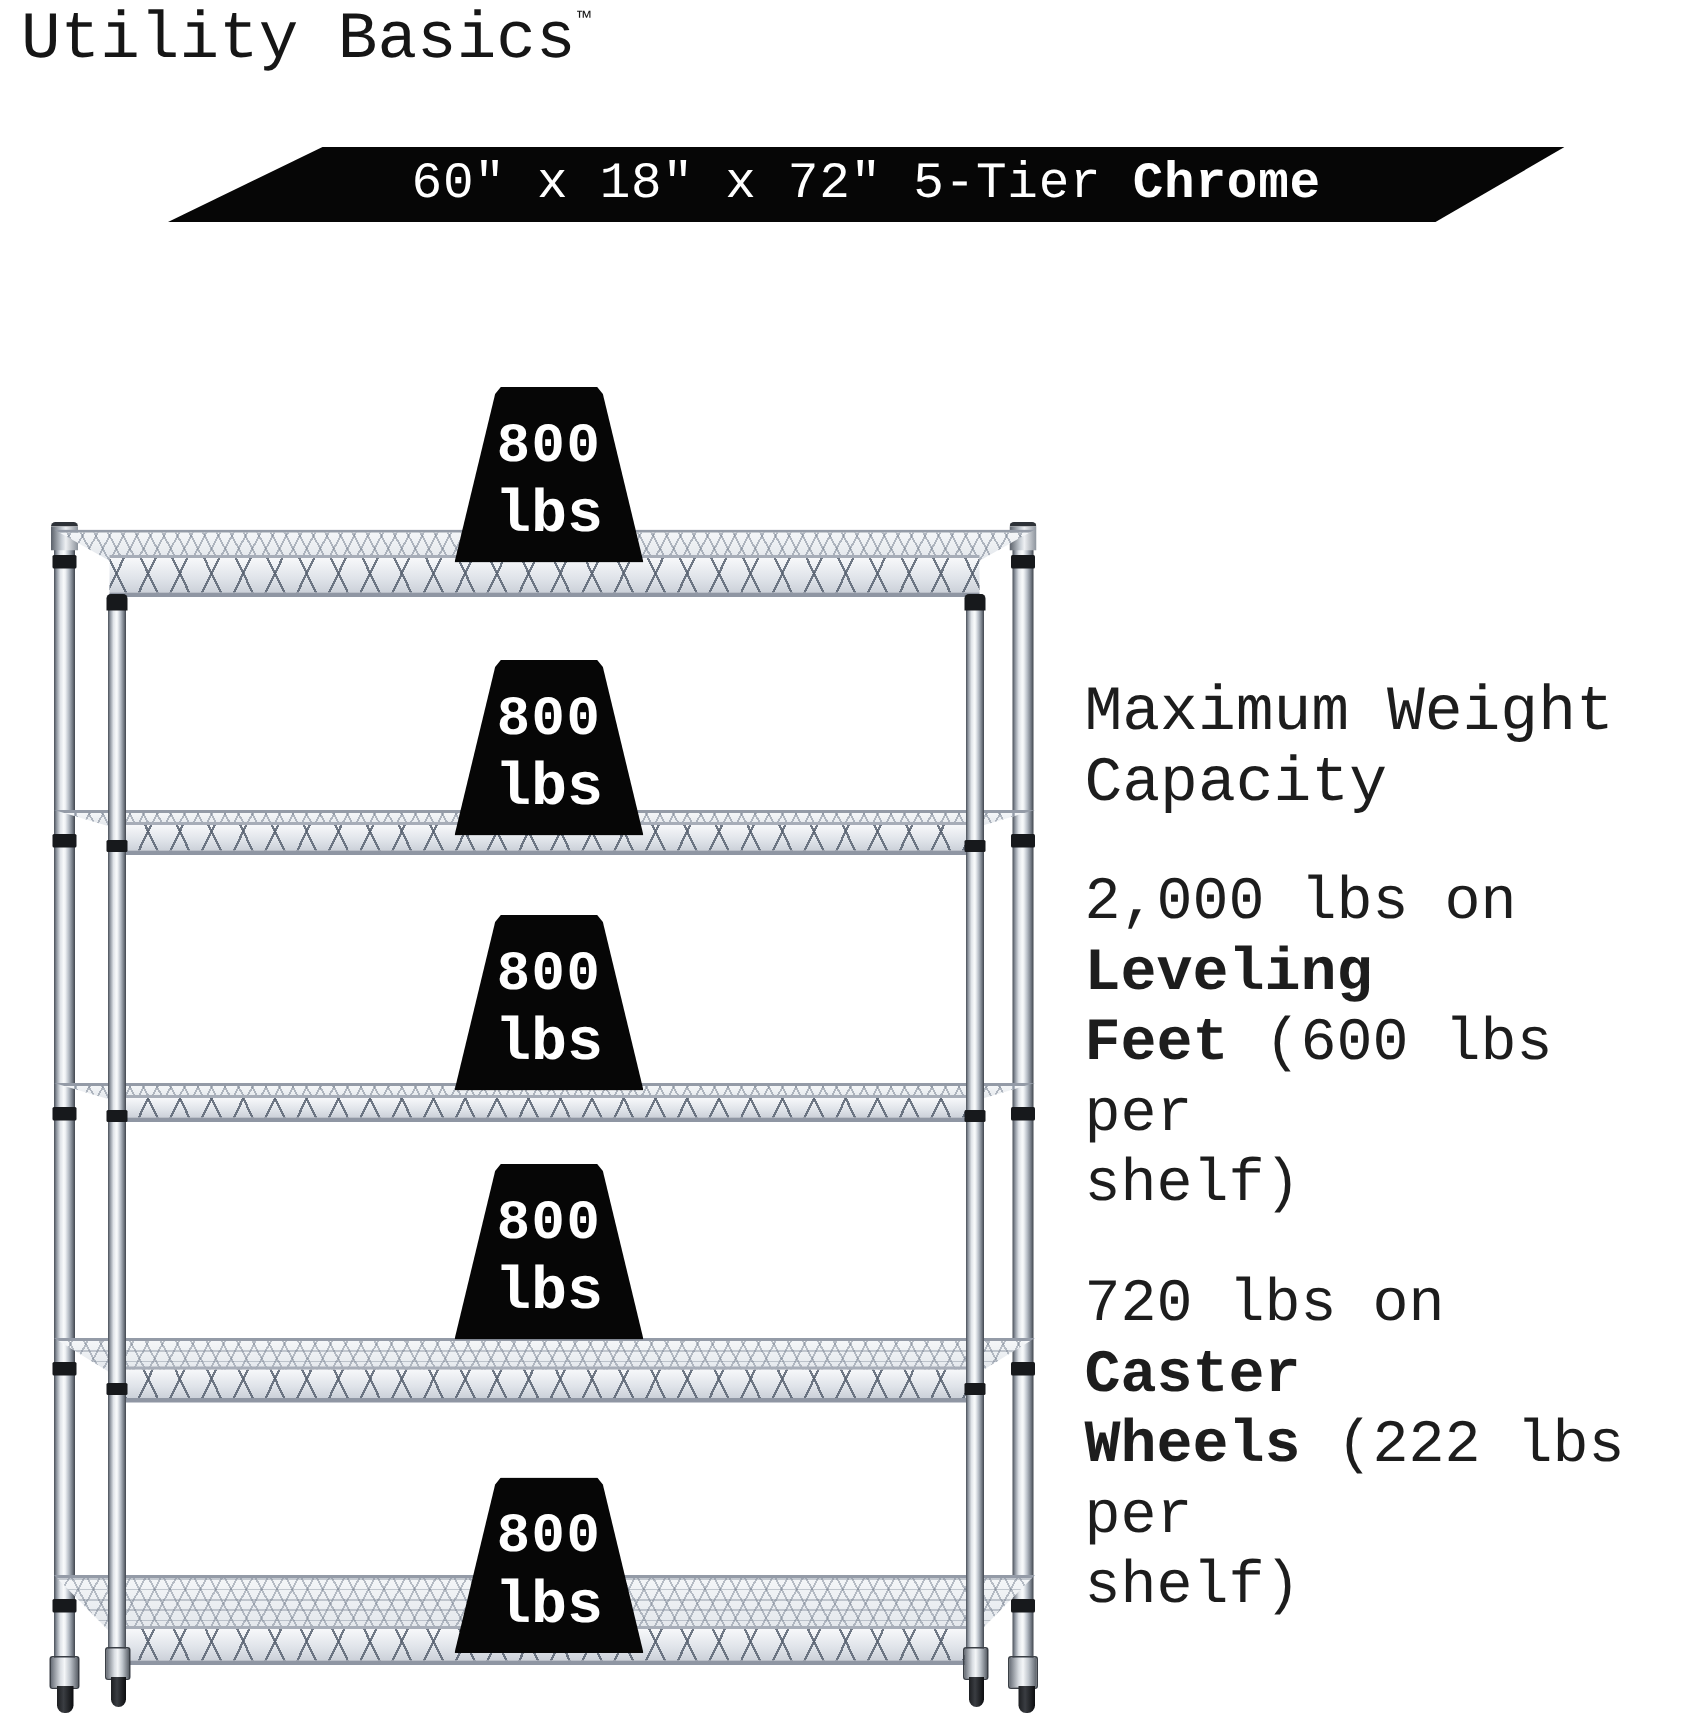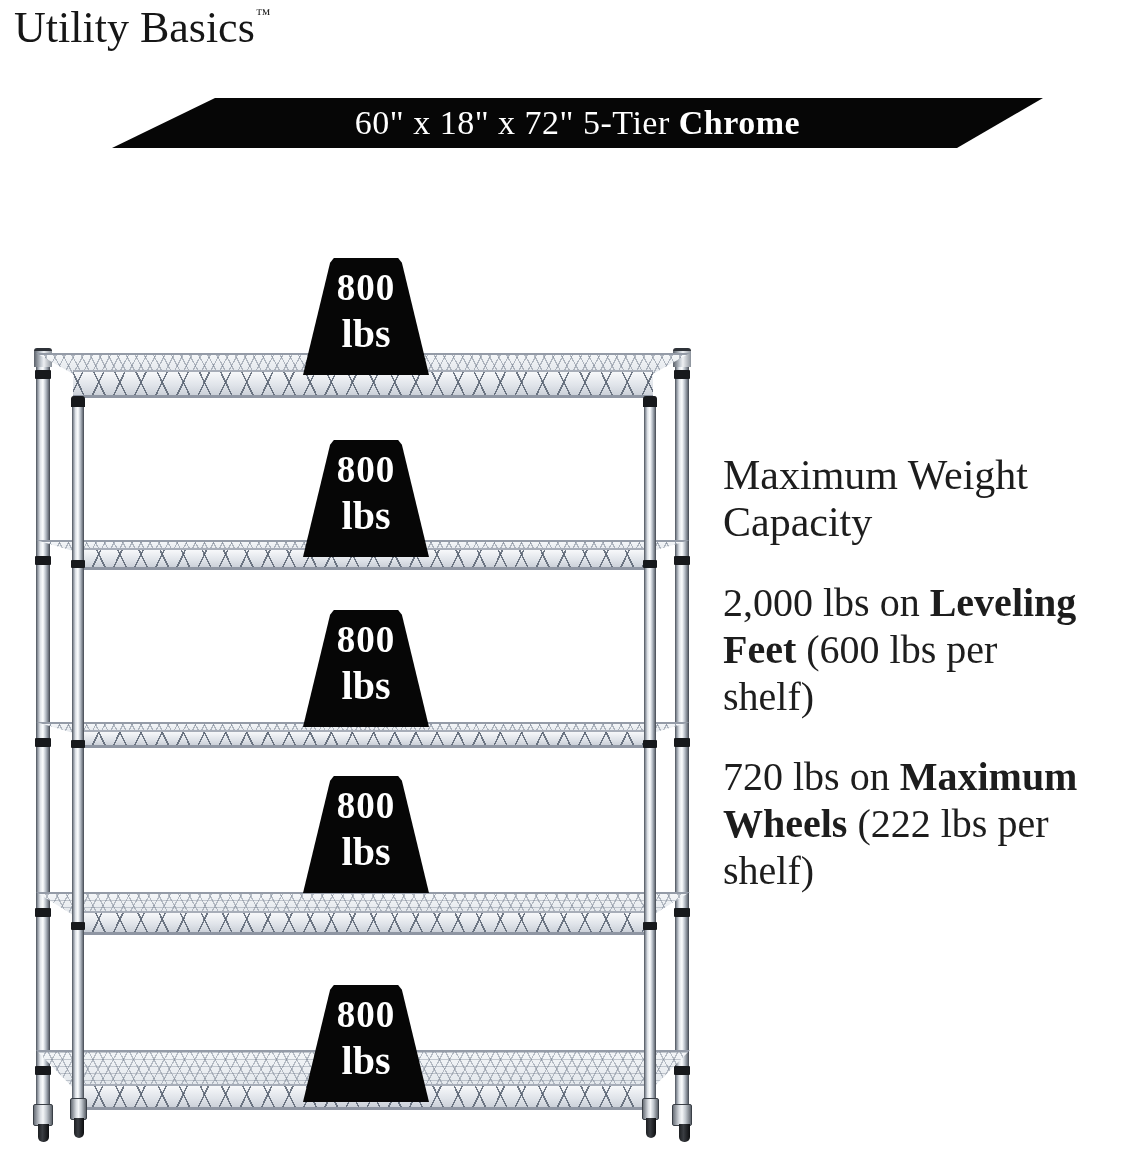--- a/index.html
+++ b/index.html
@@ -1,17 +1,17 @@
 <!DOCTYPE html>
 <html><head>
 <meta charset="utf-8">
 <style>
   html,body{margin:0;padding:0;background:#ffffff;}
   .canvas{position:relative;width:1123px;height:1149px;background:#ffffff;overflow:hidden;
-          font-family:Liberation Serif, serif;}
+          font-family:Liberation Mono, monospace;}
 
   
   .logo{position:absolute;left:14px;top:2px;font-size:44px;color:#161616;letter-spacing:0px;}
   .logo sup{font-size:15px;vertical-align:top;position:relative;top:4px;left:1px;}
 
   
   .banner{position:absolute;left:112px;top:98px;width:931px;height:50px;background:#060606;
           clip-path:polygon(103px 0,100% 0,calc(100% - 86px) 100%,0 100%);
           display:flex;align-items:center;justify-content:center;
           color:#ffffff;font-size:34px;letter-spacing:0.5px;white-space:pre;}
@@ -44,21 +44,21 @@
       border-top:2px solid #a7adb8;border-bottom:3px solid #8f96a3;
       background:
         repeating-linear-gradient(64deg,transparent 0 9px,rgba(88,98,113,.85) 9px 10.5px,transparent 10.5px 19px),
         repeating-linear-gradient(-64deg,transparent 0 9px,rgba(88,98,113,.85) 9px 10.5px,transparent 10.5px 19px),
         linear-gradient(180deg,#f7f8fa,#dfe3e9 60%,#ccd1d9);}
 
   
   .weight{position:absolute;left:303px;width:126px;height:117px;background:#060606;color:#ffffff;
       clip-path:polygon(24.5% 0,75.5% 0,78.5% 4%,100% 100%,0 100%,21.5% 4%);
       text-align:center;font-weight:700;}
-  .w-val{font-size:37px;line-height:37px;padding-top:11px;letter-spacing:1px;}
+  .w-val{font-size:37px;line-height:37px;padding-top:22px;letter-spacing:1px;}
   .w-unit{font-size:40px;line-height:32px;margin-top:12px;}
 
   
   .info{position:absolute;left:723px;top:452px;width:402px;color:#1d1d1d;}
   .i-line{font-size:40px;line-height:47px;}
   .i-line.h{font-size:42px;}
   .b{font-weight:700;}
   .gap{height:33px;}
 </style>
 </head>
@@ -156,18 +156,18 @@
   </div>
 
   <div class="info">
     <div class="i-line h">Maximum Weight</div>
     <div class="i-line h">Capacity</div>
     <div class="gap"></div>
     <div class="i-line"><span>2,000 lbs on </span><span class="b">Leveling</span></div>
     <div class="i-line"><span class="b">Feet</span><span> (600 lbs per</span></div>
     <div class="i-line">shelf)</div>
     <div class="gap"></div>
-    <div class="i-line"><span>720 lbs on </span><span class="b">Maximum</span></div>
+    <div class="i-line"><span>720 lbs on </span><span class="b">Caster</span></div>
     <div class="i-line"><span class="b">Wheels</span><span> (222 lbs per</span></div>
     <div class="i-line">shelf)</div>
   </div>
 
 </div>
 
 </body></html>

